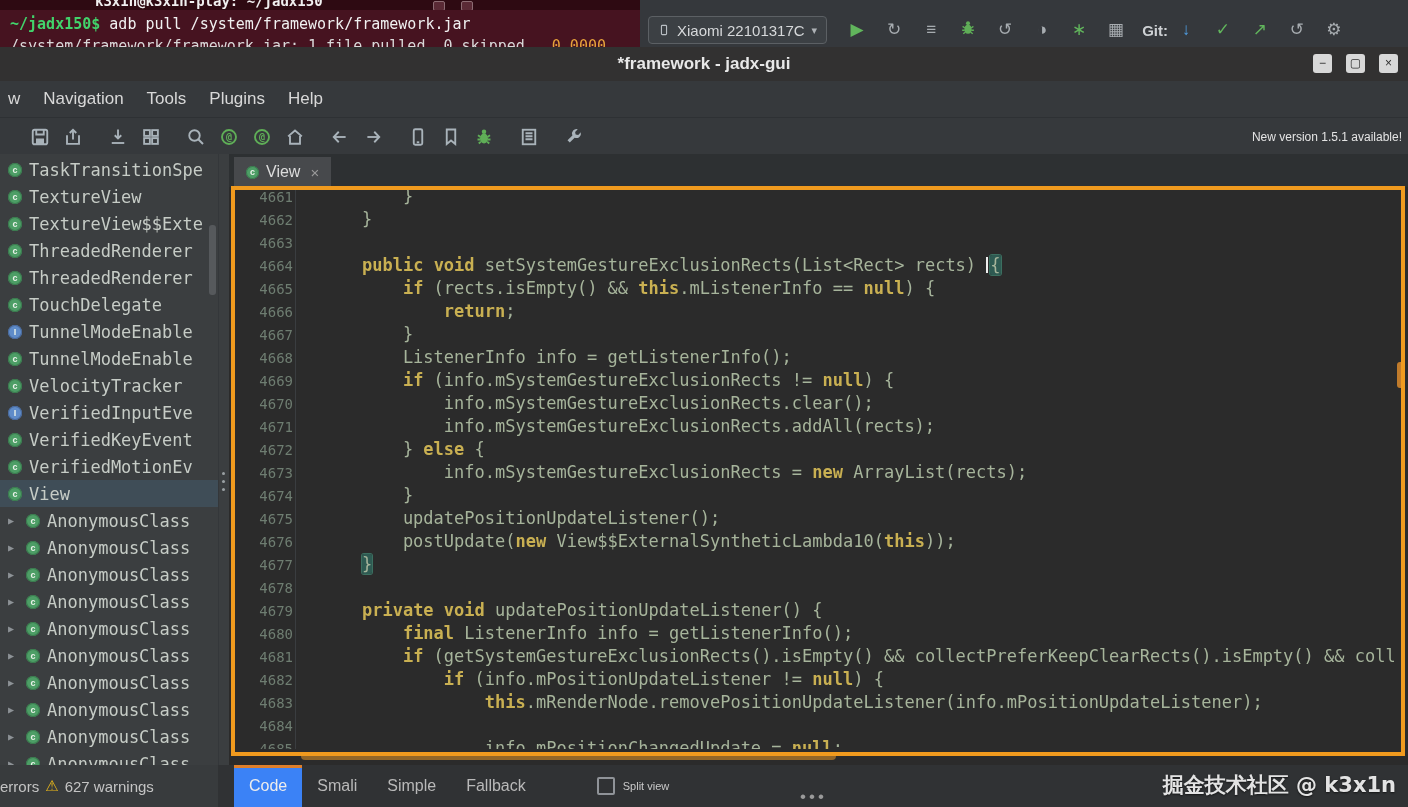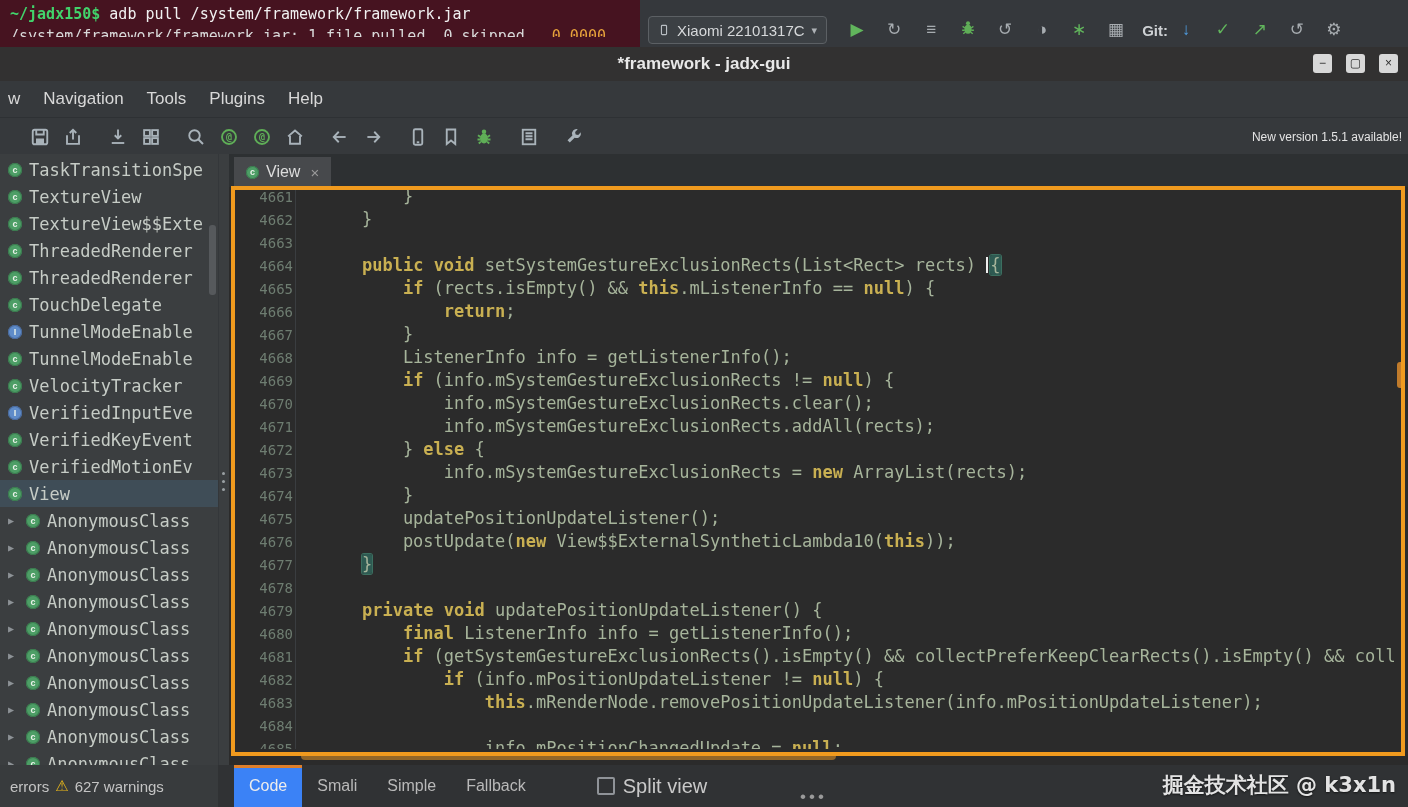--- a/index.html
+++ b/index.html
@@ -77,35 +77,40 @@
   .bh{background:#2e5a52;border-radius:2px;box-shadow:0 0 0 1px #3c6f60;}
   .caret{display:inline-block;width:2px;height:16px;background:#eeeeee;vertical-align:-2px;margin-right:2px;}
   .htrack{position:absolute;left:0;right:14px;bottom:0;height:16px;background:var(--edbg);}
   .hthumb{position:absolute;left:72px;bottom:5px;width:535px;height:8px;background:#926628;border-radius:4px;}
   .vtrack{position:absolute;right:0;top:0;bottom:0;width:14px;background:var(--edbg);}
   .vthumb{position:absolute;right:3px;top:175px;width:8px;height:26px;background:#c07b2b;border-radius:3px;}
   .annotation{position:absolute;left:2px;top:32px;width:1174px;height:570px;border:4px solid var(--ann);
     box-sizing:border-box;z-index:30;pointer-events:none;}
   
   .bottombar{position:absolute;left:0;right:0;bottom:0;height:42px;background:#303234;display:flex;align-items:stretch;}
-  .status-left{flex:0 0 218px;background:#383b3d;display:flex;align-items:center;padding-left:10px;gap:6px;font-size:15px;color:#c4c4c4;box-sizing:border-box;}
+  .status-left{flex:0 0 218px;background:#383b3d;display:flex;align-items:center;gap:6px;font-size:15px;color:#c4c4c4;box-sizing:border-box;}
   .warn-ico{color:#e8b71a;font-size:15px;}
   .btabs{display:flex;align-items:stretch;margin-left:16px;font-size:16px;color:#b9b9b9;}
   .btab{display:flex;align-items:center;padding:0 15px;}
   .btab.active{background:#3b82f6;box-shadow:inset 0 3px 0 var(--accent);color:#ededed;}
-  .splitview{display:flex;align-items:center;gap:8px;margin-left:56px;color:#c9c9c9;font-size:20px;}
+  .splitview{display:flex;align-items:center;gap:8px;margin-left:56px;color:#c9c9c9;font-size:11px;}
   .cbox{width:14px;height:14px;border:2px solid #8f9398;border-radius:2px;}
   .dots{position:absolute;left:800px;bottom:0;color:#9a9a9a;font-size:17px;letter-spacing:3px;}
   .watermark{position:absolute;right:12px;top:6px;font:bold 21px "DejaVu Sans",sans-serif;
     color:rgba(255,255,255,0.88);text-shadow:0 1px 2px rgba(0,0,0,.6);}
 </style>
 </head>
 <body>
 
 <div class="term">
+  <div class="term-title">
+    <span class="tt">k3x1n@k3x1n-play: ~/jadx150</span>
+    <span class="term-btn" style="left:433px"></span>
+    <span class="term-btn" style="left:461px"></span>
+  </div>
   <div class="term-body">
     <div class="term-cmdline"><span class="term-prompt">~/jadx150$</span><span class="term-cmd"> adb pull /system/framework/framework.jar</span></div>
     <div class="term-line2"><span>/system/framework/framework.jar: 1 file pulled, 0 skipped.</span><span class="orange">0.0000</span></div>
   </div>
 </div>
 
 <div class="asbar">
   <div class="asrow1">
     <div class="device-chip">
       <svg width="12" height="18" viewBox="0 0 16 16" style="stroke:#b9bec3;fill:none;stroke-width:1.5">

